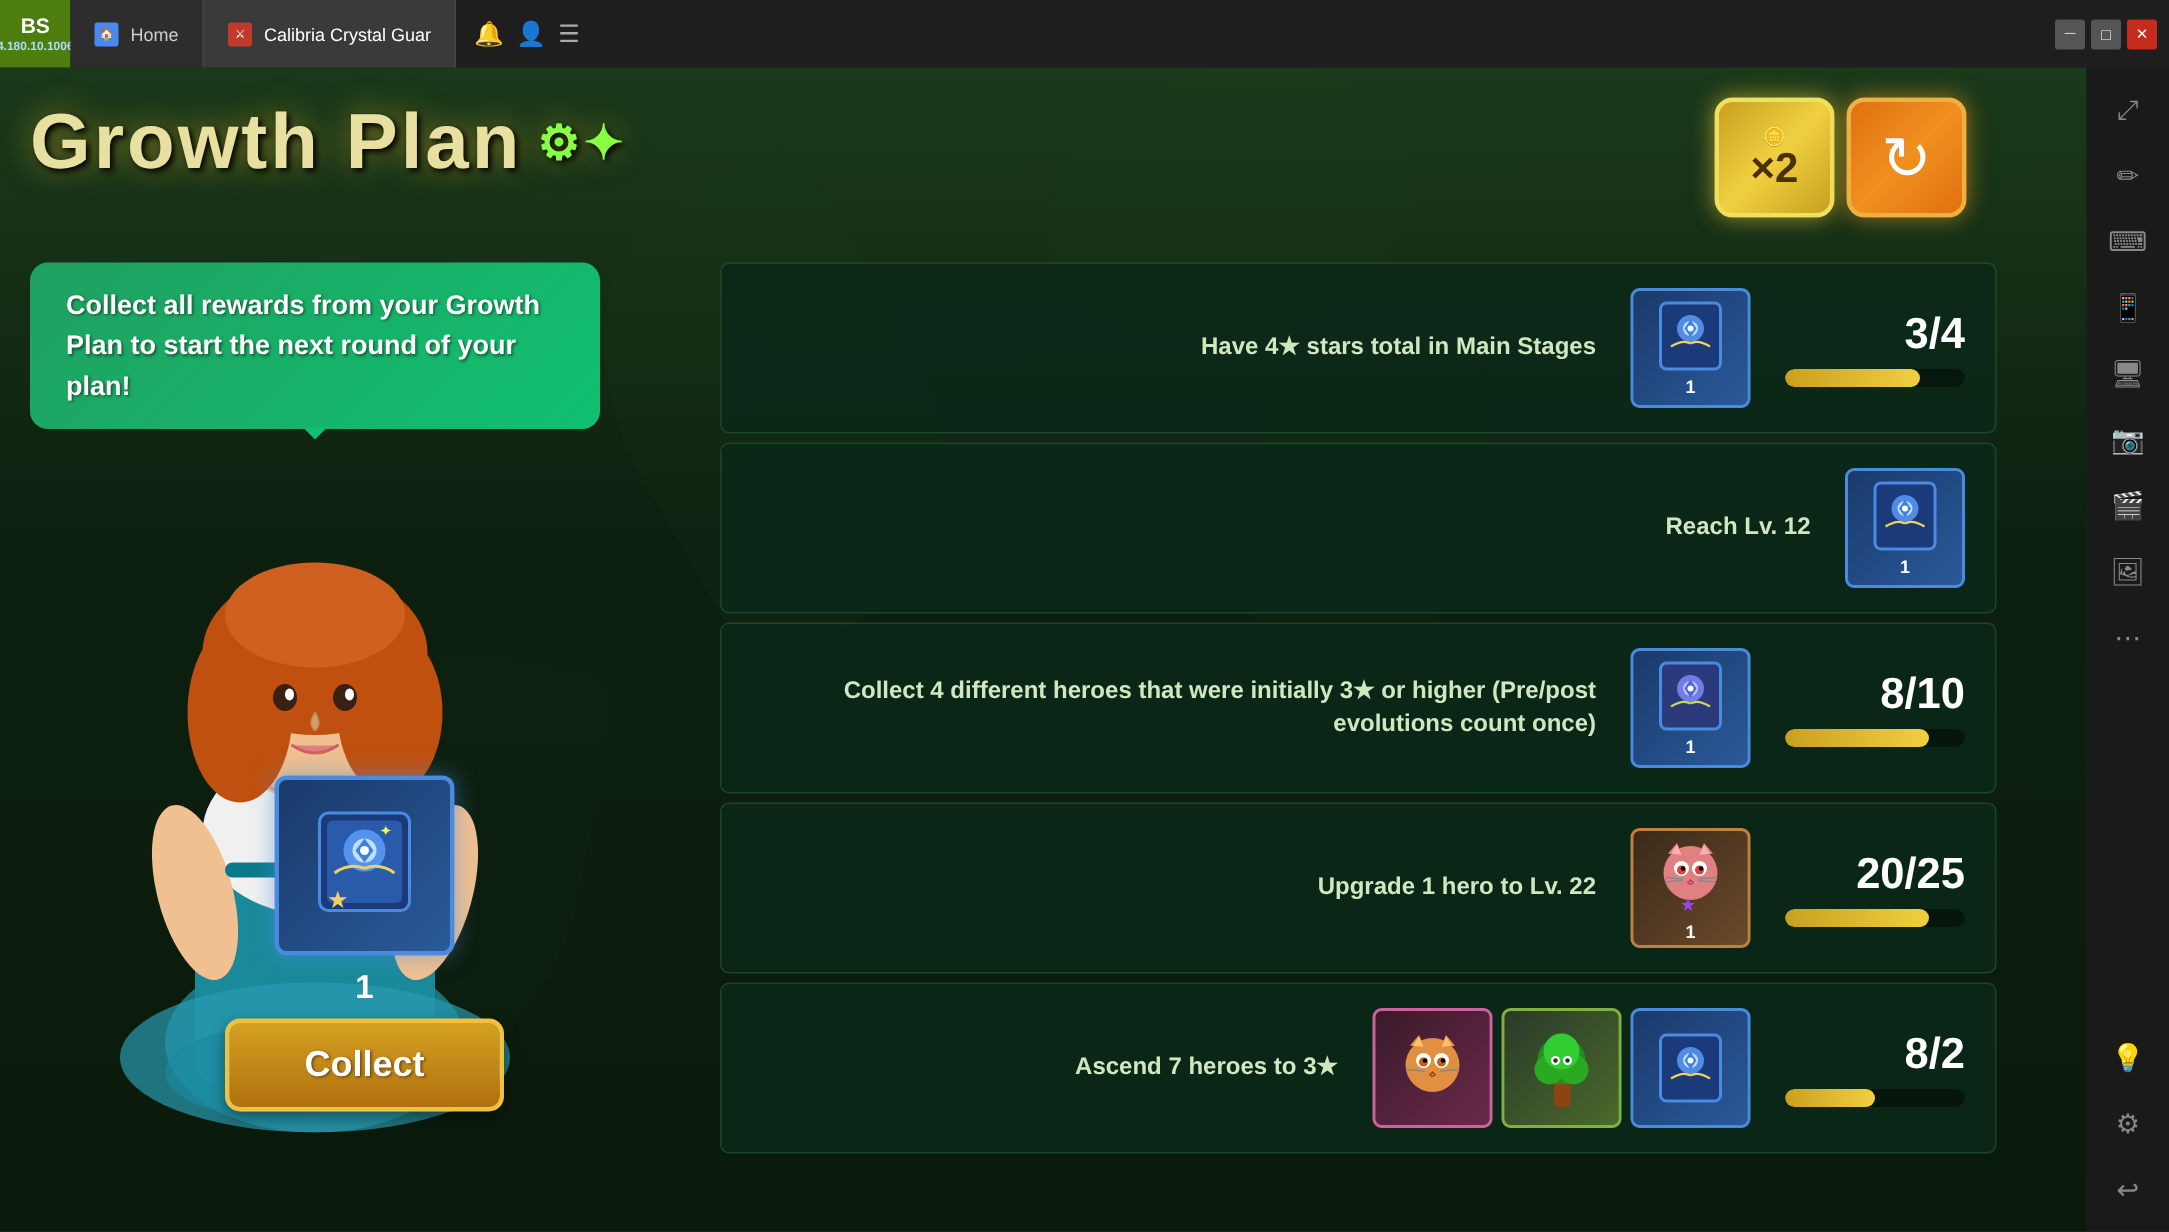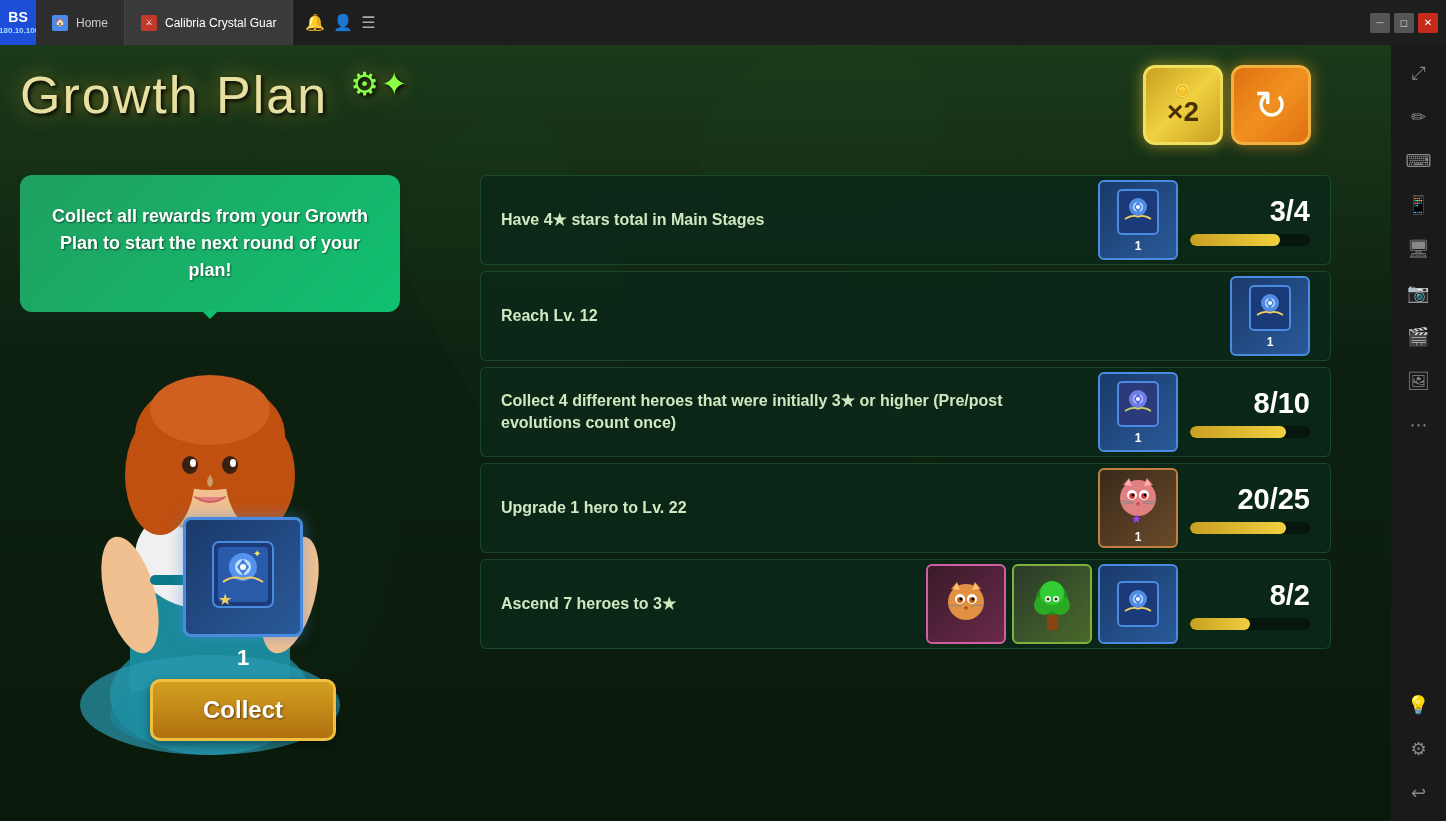--- a/index.html
+++ b/index.html
@@ -16,23 +16,23 @@
     .window-chrome {
       position: absolute;
       top: 0; left: 0; right: 0;
       height: 45px;
       background: #1e1e1e;
       display: flex;
       align-items: center;
       z-index: 100;
     }
     .chrome-logo {
-      width: 36px;
+      width: 47px;
       height: 45px;
-      background: #1d4ed8;
+      background: #4d7c0f;
       display: flex;
       align-items: center;
       justify-content: center;
       color: white;
       font-size: 10px;
       font-weight: bold;
       flex-shrink: 0;
     }
     .chrome-logo-inner {
       text-align: center;
@@ -122,27 +122,27 @@
     }
 
     
     .title-area {
       position: absolute;
       top: 20px; left: 20px;
       z-index: 10;
     }
     .title-text {
       font-size: 52px;
-      font-weight: 400;
+      font-weight: 700;
       color: #e8e0a0;
       text-shadow: 2px 2px 4px #000, 0 0 20px rgba(255,200,50,0.5);
       letter-spacing: 2px;
       display: flex;
-      align-items: flex-start;
-      gap: 22px;
+      align-items: center;
+      gap: 10px;
     }
 
     
     .bonus-area {
       position: absolute;
       top: 20px; right: 80px;
       z-index: 10;
       display: flex;
       align-items: center;
       gap: 8px;
@@ -171,24 +171,23 @@
     
     .left-panel {
       position: absolute;
       top: 130px; left: 20px;
       width: 380px;
       z-index: 10;
     }
     .speech-bubble {
       background: linear-gradient(135deg, #20a060, #10c070);
       border-radius: 12px;
-      padding: 28px 24px;
+      padding: 15px 24px;
       margin-bottom: 1px;
       position: relative;
-      text-align: center;
     }
     .speech-bubble::after {
       content: '';
       position: absolute;
       bottom: -15px; left: 50%;
       transform: translateX(-50%);
       border: 8px solid transparent;
       border-top-color: #10c070;
     }
     .bubble-text {
@@ -261,25 +260,26 @@
       right: 60px;
       z-index: 10;
       display: flex;
       flex-direction: column;
       gap: 6px;
     }
     .task-row {
       background: rgba(10, 40, 25, 0.85);
       border: 1px solid rgba(50, 120, 70, 0.4);
       border-radius: 6px;
-      padding: 4px 20px;
-      display: flex;
-      align-items: center;
-      gap: 12px;
+      padding: 16px 20px;
+      display: flex;
+      align-items: center;
+      gap: 23px;
       min-height: 90px;
+      text-align: right;
     }
     .task-description {
       flex: 1;
       color: #d0e8c0;
       font-size: 16px;
       font-weight: 600;
       line-height: 1.4;
     }
     .task-reward {
       width: 80px; height: 80px;

